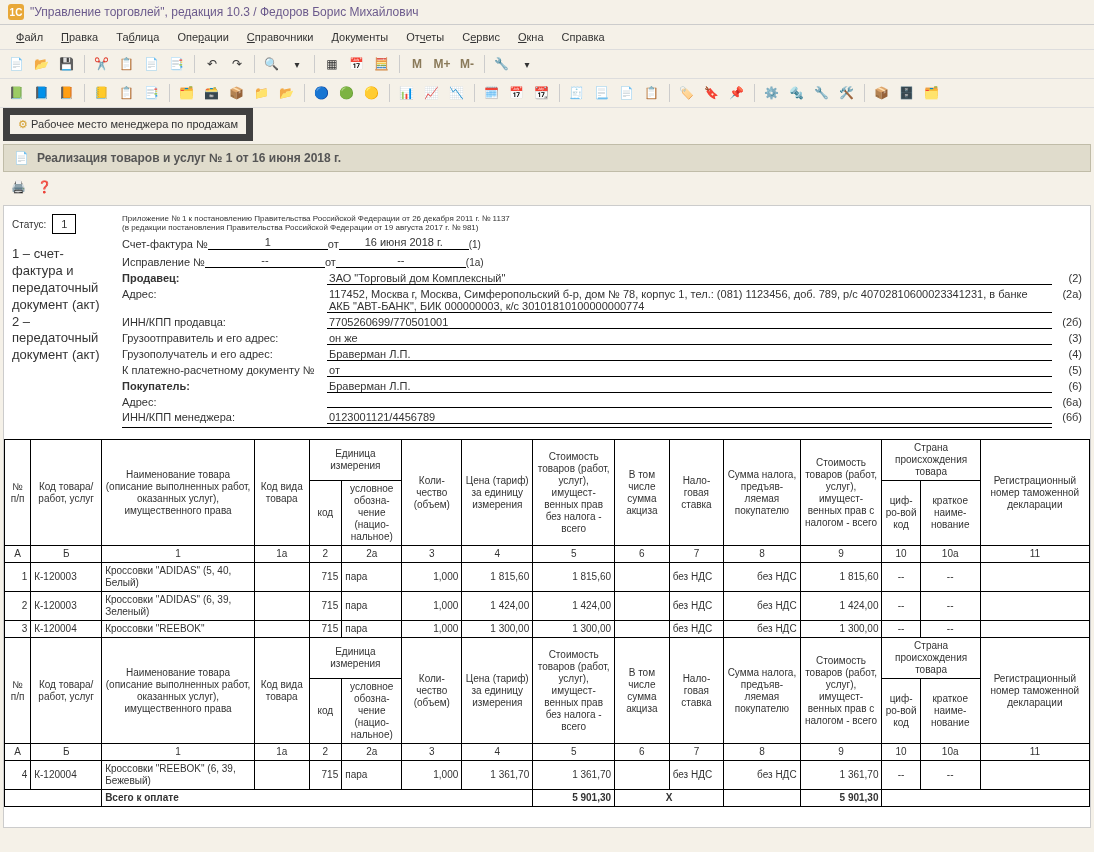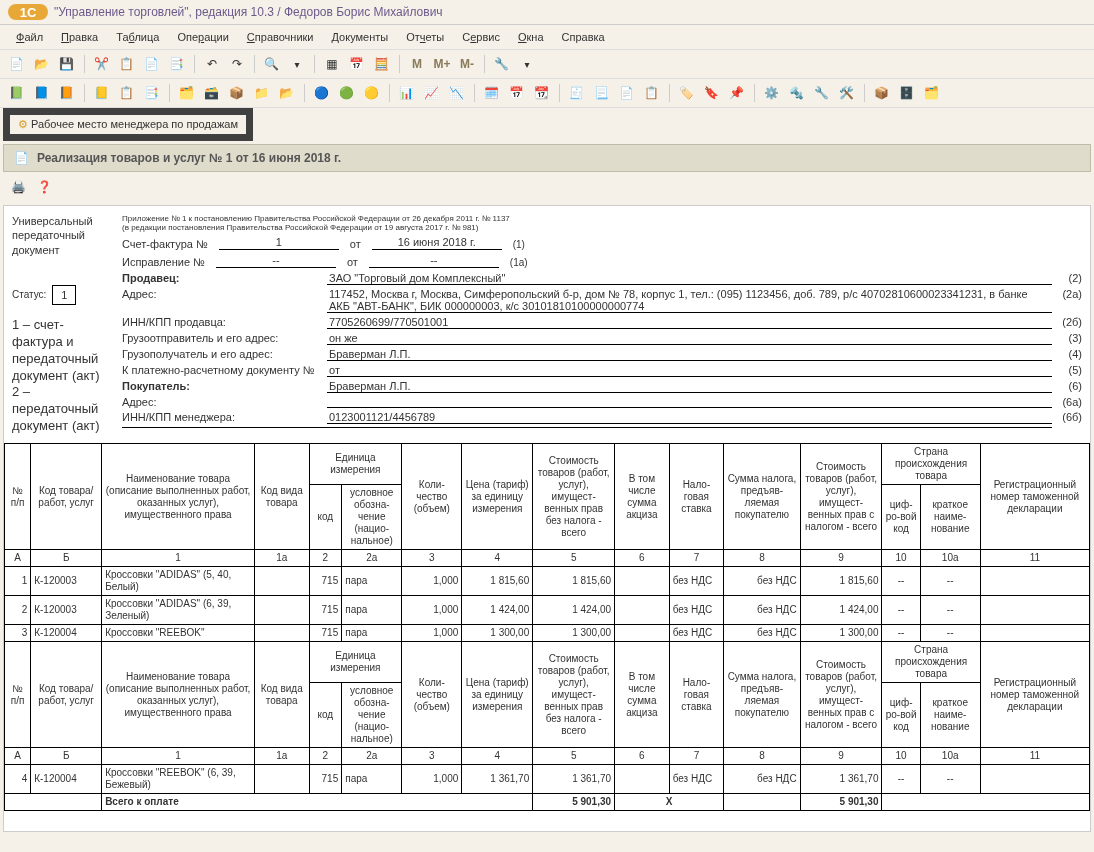--- a/index.html
+++ b/index.html
@@ -1,39 +1,39 @@
 <!DOCTYPE html>
 <html><head>
 <meta charset="utf-8">
 <style>
 * { box-sizing: border-box; margin: 0; padding: 0; }
 body { font-family: Arial, sans-serif; font-size: 11px; background: #f5f1e8; color: #333; }
 .titlebar { background: #f5f1e8; padding: 4px 8px; border-bottom: 1px solid #ccc; display: flex; align-items: center; gap: 6px; }
-.titlebar .icon { width: 40px; height: 16px; background: #e8a838; border-radius: 8px; display: inline-flex; align-items: center; justify-content: center; font-size: 13px; color: #fff; font-weight: bold; }
+.titlebar .icon { width: 16px; height: 16px; background: #e8a838; border-radius: 3px; display: inline-flex; align-items: center; justify-content: center; font-size: 10px; color: #fff; font-weight: bold; }
 .titlebar span.title { color: #6b5a8c; font-size: 12px; }
 .menubar { background: #f5f1e8; padding: 3px 8px; border-bottom: 1px solid #ddd; display: flex; gap: 2px; }
 .menubar .mitem { padding: 3px 8px; color: #333; cursor: pointer; }
 .menubar .mitem u { text-decoration: underline; }
 .toolbar { background: #f5f1e8; padding: 3px 6px; border-bottom: 1px solid #ddd; display: flex; gap: 3px; flex-wrap: wrap; align-items: center; }
 .tbtn { width: 22px; height: 22px; border: 1px solid transparent; display: inline-flex; align-items: center; justify-content: center; font-size: 12px; cursor: pointer; border-radius: 2px; }
 .tsep { width: 1px; height: 18px; background: #ccc; margin: 0 3px; }
 .tabbtn { display: inline-block; background: #f5f1e8; border: 7px solid #404040; padding: 3px 8px; margin: 0 3px 3px 3px; font-size: 11px; }
 .doctitle { background: #e0dccc; border: 1px solid #c0bca8; margin: 0 3px; padding: 6px 10px; display: flex; align-items: center; gap: 8px; font-size: 12px; font-weight: bold; color: #555; }
 .smalltb { display: flex; gap: 4px; padding: 4px 8px; }
 .content { background: #fff; border: 1px solid #ccc; margin: 3px; padding: 0; overflow: auto; }
 .doc-wrapper { min-width: 1060px; }
 .doc-top { display: flex; padding: 8px; gap: 10px; }
 .updcol { width: 100px; font-size: 10px; }
 .updcol .upd-title { font-size: 11px; line-height: 1.3; margin-bottom: 28px; }
 .updcol .status-row { display: flex; align-items: center; gap: 6px; margin-bottom: 12px; }
 .updcol .status-box { border: 1px solid #000; width: 24px; height: 20px; display: flex; align-items: center; justify-content: center; font-size: 11px; }
 .updcol .footnote { font-size: 13px; color: #333; line-height: 1.3; }
 .maincol { flex: 1; }
 .regnote { font-size: 8px; color: #333; margin-bottom: 4px; }
-.hdr-line { display: flex; align-items: flex-end; gap: 11px; margin-bottom: 4px; font-size: 11px; }
+.hdr-line { display: flex; align-items: flex-end; gap: 0; margin-bottom: 4px; font-size: 11px; }
 .hdr-line .lbl { white-space: nowrap; }
 .hdr-line .val { border-bottom: 1px solid #000; flex: 0 0 auto; padding: 0 4px; min-height: 14px; text-align: center; }
 .hdr-line .paren { font-size: 10px; }
 .field-row { display: flex; margin-bottom: 3px; font-size: 11px; }
 .field-row .flabel { width: 205px; }
 .field-row .fval { border-bottom: 1px solid #000; flex: 1; padding: 0 2px; }
 .field-row .fparen { width: 30px; text-align: right; padding-left: 4px; }
 table.grid { border-collapse: collapse; width: 100%; font-size: 10px; margin: 0; }
 table.grid th, table.grid td { border: 1px solid #000; padding: 2px 3px; text-align: center; vertical-align: middle; line-height: 1.2; }
 table.grid th { font-weight: normal; }
@@ -154,21 +154,20 @@
 <div class="smalltb">
   <span class="tbtn" style="color:#3a8a3a">🖨️</span>
   <span class="tbtn" style="color:#d4a030">❓</span>
 </div>
 
 <div class="content">
 <div class="doc-wrapper">
 
 <div class="doc-top">
   <div class="updcol">
-    <div class="upd-title">Универсальный передаточный документ</div>
     <div class="status-row">
       <span>Статус:</span>
       <span class="status-box">1</span>
     </div>
     <div class="footnote">1 – счет-фактура и передаточный документ (акт)</div>
     <div class="footnote">2 – передаточный документ (акт)</div>
   </div>
   <div class="maincol">
     <div class="regnote">
       <span>Приложение № 1 к постановлению Правительства Российской Федерации от 26 декабря 2011 г. № 1137</span><br><span>(в редакции постановления Правительства Российской Федерации от 19 августа 2017 г. № 981)</span>
@@ -188,21 +187,21 @@
       <span class="paren">(1а)</span>
     </div>
     <div id="fields-container">
             <div class="field-row">
               <span class="flabel" style="font-weight:bold">Продавец:</span>
               <span class="fval">ЗАО "Торговый дом Комплексный"</span>
               <span class="fparen">(2)</span>
             </div>
             <div class="field-row">
               <span class="flabel" style="">Адрес:</span>
-              <span class="fval">117452, Москва г, Москва, Симферопольский б-р, дом № 78, корпус 1, тел.: (095) 1123456, доб. 789, р/с 40702810600023341231, в банке АКБ "АВТ-БАНК", БИК 000000003, к/с 30101810100000000774</span>
+              <span class="fval">117452, Москва г, Москва, Симферопольский б-р, дом № 78, корпус 1, тел.: (081) 1123456, доб. 789, р/с 40702810600023341231, в банке АКБ "АВТ-БАНК", БИК 000000003, к/с 30101810100000000774</span>
               <span class="fparen">(2а)</span>
             </div>
             <div class="field-row">
               <span class="flabel" style="">ИНН/КПП продавца:</span>
               <span class="fval">7705260699/770501001</span>
               <span class="fparen">(2б)</span>
             </div>
             <div class="field-row">
               <span class="flabel" style="">Грузоотправитель и его адрес:</span>
               <span class="fval">он же</span>

